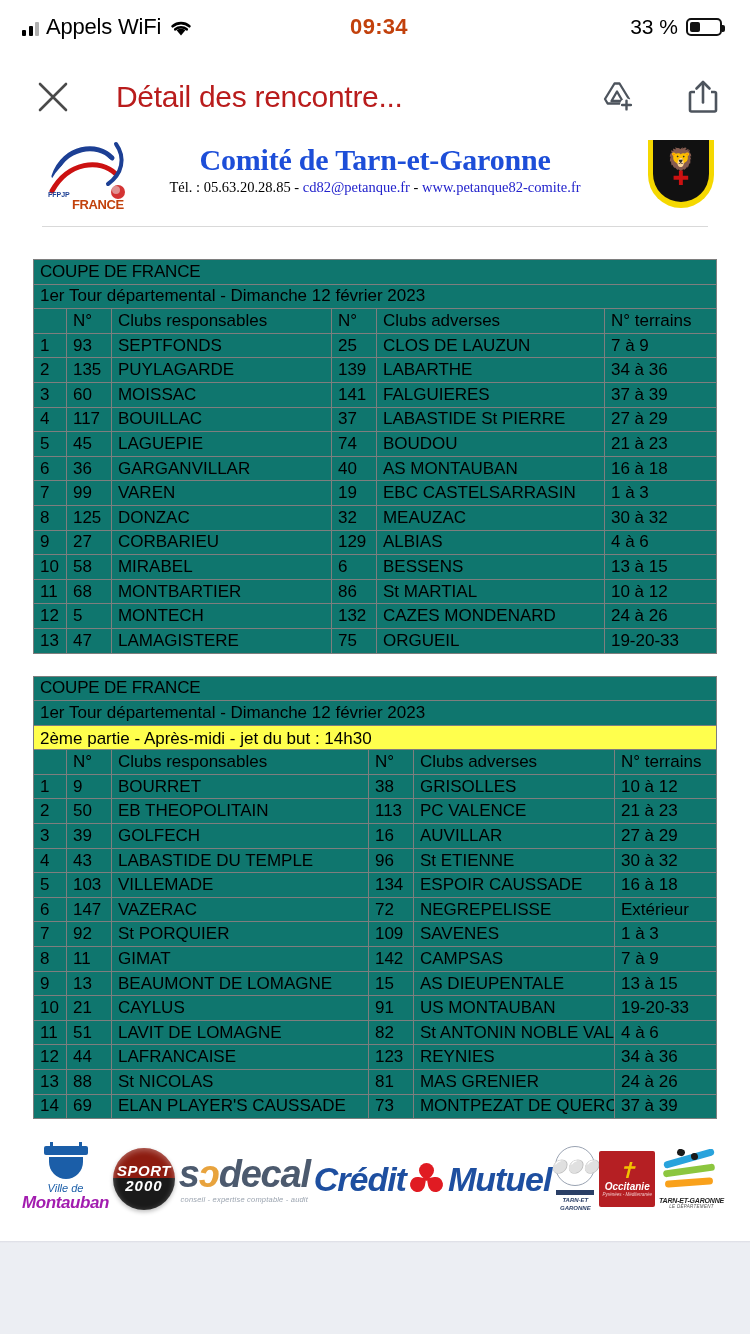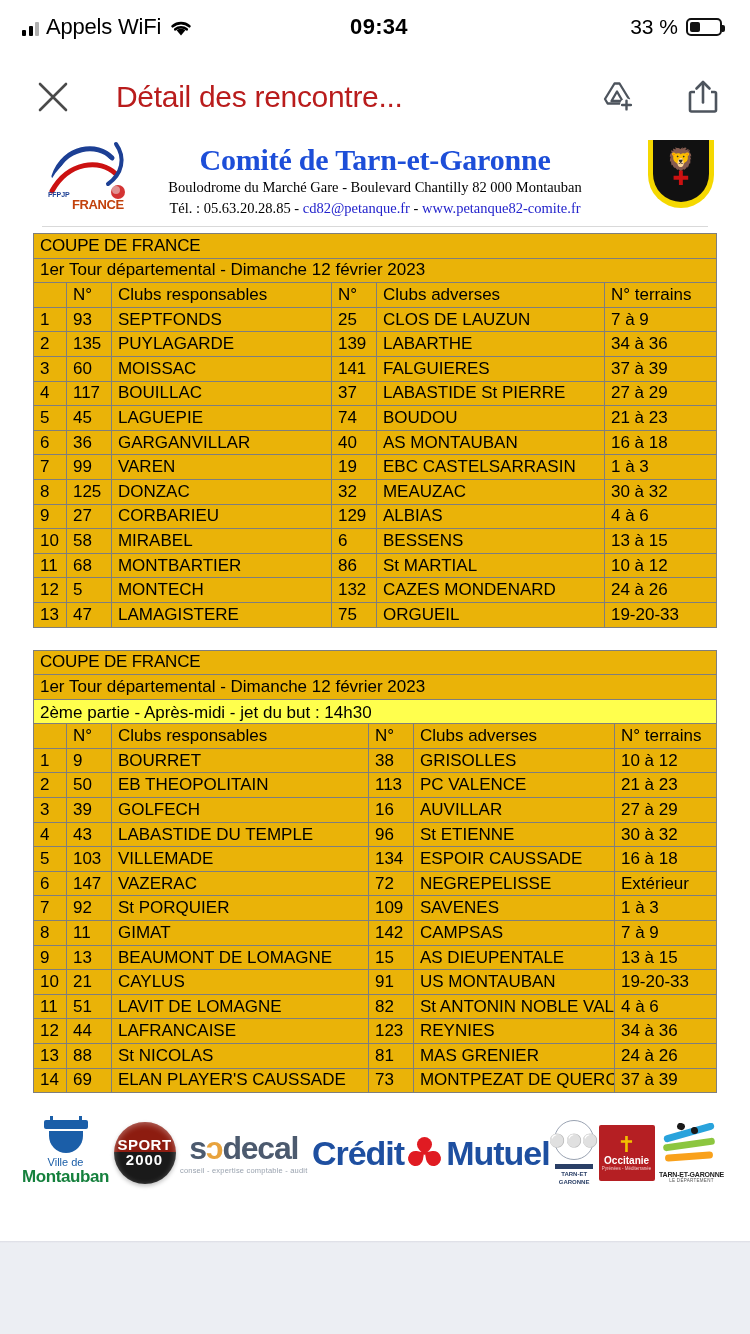--- a/index.html
+++ b/index.html
@@ -22,21 +22,21 @@
   .sb-left{ display:flex; align-items:center; gap:7px; }
   .sb-bars{ display:flex; align-items:flex-end; gap:2.5px; height:17px;}
   .sb-bars i{ width:4px; background:#000; border-radius:1px; display:block;}
   .sb-bars i:nth-child(1){height:6px;}
   .sb-bars i:nth-child(2){height:10px;}
   .sb-bars i:nth-child(3){height:14px; background:#b0b0b0;}
   .sb-bars i:nth-child(4){height:17px; background:#b0b0b0; display:none;}
   .sb-carrier{ font-size:22px; font-weight:500; color:#000; letter-spacing:-0.2px;}
   .sb-time{
     position:absolute; left:8px; right:0; text-align:center;
-    font-size:22px; font-weight:700; color:#000000; letter-spacing:0.3px;
+    font-size:22px; font-weight:700; color:#c2410c; letter-spacing:0.3px;
     pointer-events:none;
   }
   .sb-right{ margin-left:auto; display:flex; align-items:center; gap:8px; z-index:2;}
   .sb-batt-text{ font-size:21px; font-weight:500; color:#000;}
   .batt{
     width:36px;height:18px;border:2px solid #111;border-radius:5px;
     position:relative;padding:2px;
   }
   .batt:after{
     content:""; position:absolute; right:-5px; top:5px;
@@ -121,23 +121,23 @@
   .lion{ font-size:22px; color:#f5d800; line-height:0.9; }
   .occit{ color:#cc1111; font-size:20px; line-height:0.8; }
 
   
   .lh-rule{ height:1px; background:#d9d9d9; margin:4px 26px 0; }
 
   
   table.sheet{
     border-collapse:collapse;
     width:683px;
-    margin:6px auto 0;
+    margin:32px auto 0;
     table-layout:fixed;
-    background:#eab308;
+    background:#0f766e;
   }
   table.sheet td, table.sheet th{
     border:1px solid #7e7e7e;
     padding:0 6px;
     font-size:17px;
     color:#000;
     font-weight:400;
     text-align:left;
     height:24.6px;
     line-height:1.05;
@@ -158,46 +158,46 @@
   .t-head td{ font-weight:700; font-size:15.5px; height:24px;}
   .c-idx{ text-align:left; }
   sup{ font-size:0.62em; vertical-align:super; }
 
   
   .sponsors{
     height:96px; margin-top:12px;
     display:flex; align-items:center; justify-content:space-between;
     padding:0 10px 0 6px;
   }
-  .sp{ display:flex; flex-direction:column; align-items:center; }
+  .sp{ display:flex; flex-direction:column; align-items:center; font-style:italic;}
 
   .sp-montauban .mk{
     width:52px;height:34px;position:relative;margin-bottom:2px;
   }
   .sp-montauban .mk .bar{position:absolute;left:4px;right:4px;top:0;height:9px;background:#1b5ea8;border-radius:2px;}
   .sp-montauban .mk .bar:before{content:"";position:absolute;left:6px;top:-4px;width:3px;height:5px;background:#1b5ea8;}
   .sp-montauban .mk .bar:after{content:"";position:absolute;right:6px;top:-4px;width:3px;height:5px;background:#1b5ea8;}
   .sp-montauban .mk .cup{
     position:absolute;left:9px;right:9px;top:11px;height:22px;background:#1b5ea8;
     border-radius:0 0 18px 18px;
   }
   .sp-montauban .t1{font-size:11px;color:#1b5ea8;line-height:1.1;}
-  .sp-montauban .t2{font-size:17px;color:#15803d;font-weight:700;line-height:1.1;letter-spacing:-0.4px;}
+  .sp-montauban .t2{font-size:17px;color:#a21caf;font-weight:700;line-height:1.1;letter-spacing:-0.4px;}
 
   .sp2000 .ball{
     width:62px;height:62px;border-radius:50%;
     background:linear-gradient(#8d1c10 0 48%, #1a1a1a 48% 100%);
     box-shadow:inset 0 2px 6px rgba(255,255,255,.35), 0 2px 4px rgba(0,0,0,.25);
     display:flex;flex-direction:column;align-items:center;justify-content:center;
     color:#fff;
   }
   .sp2000 .l1{font-size:15px;font-weight:700;letter-spacing:0.5px;line-height:1;}
   .sp2000 .l2{font-size:15px;font-weight:700;letter-spacing:1px;line-height:1.1;}
 
-  .sodecal .w{font-size:32px;font-weight:700;color:#4c5a6e;letter-spacing:-1.2px;line-height:1;}
+  .sodecal .w{font-size:38px;font-weight:700;color:#4c5a6e;letter-spacing:-1.2px;line-height:1;}
   .sodecal .w b{color:#e8a33d;}
   .sodecal .sub{font-size:7.5px;color:#9aa3af;letter-spacing:0.2px;margin-top:2px;}
 
   .cm .row{display:flex;align-items:center;gap:4px;}
   .cm .w{font-size:34px;font-weight:700;color:#1e4fa0;letter-spacing:-1px;line-height:1;}
   .cm .logo{
     width:34px;height:32px;position:relative;
   }
   .cm .logo i{
     position:absolute;width:15px;height:15px;background:#e01b22;border-radius:50% 50% 50% 0;
@@ -304,21 +304,20 @@
           <circle cx="74" cy="54" r="4" fill="#eee" opacity="0.5"></circle>
         </svg>
         <span class="ffpjp-text">
           <span class="s1">FFPJP</span>
           <span class="s2">FRANCE</span>
         </span>
       </div>
 
       <div class="lh-center">
         <div class="lh-title">Comité de Tarn-et-Garonne</div>
-        <div class="lh-addr">Boulodrome du Marché Gare - Boulevard Chantilly 82 000 Montauban</div>
         <div class="lh-addr">
           <span>Tél. : 05.63.20.28.85 - </span><a href="#">cd82@petanque.fr</a><span> - </span><a href="#">www.petanque82-comite.fr</a>
         </div>
       </div>
 
       <div class="shield">
 
         <div class="shield-in">
           <span class="lion">🦁</span>
           <span class="occit">✚</span>

